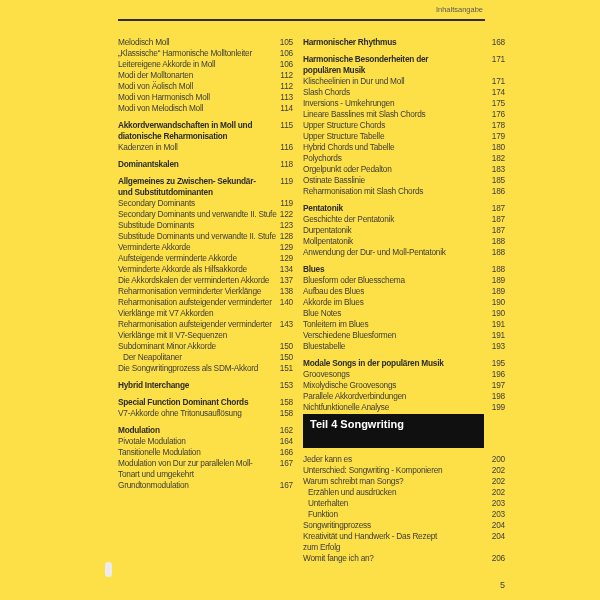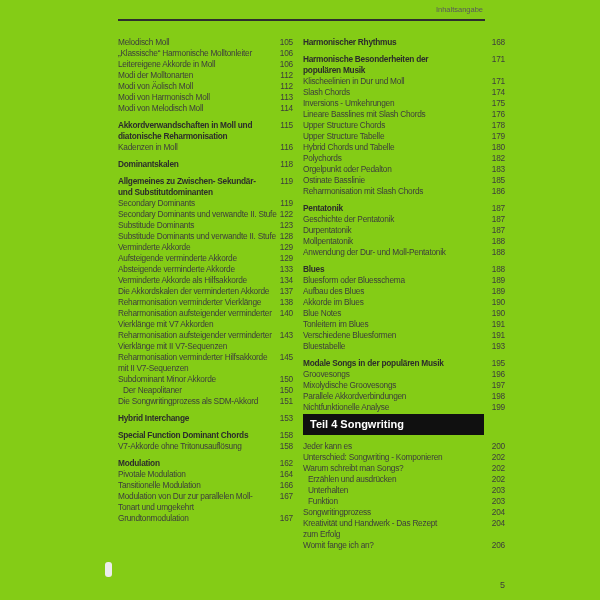--- a/index.html
+++ b/index.html
@@ -1,17 +1,17 @@
 <!DOCTYPE html>
 <html><head>
 <meta charset="utf-8">
 <style>
   html,body{margin:0;padding:0;background:#ffffff;}
   .page{
-    position:relative;width:600px;height:600px;background:#84cc16;overflow:hidden;
+    position:relative;width:600px;height:600px;background:#fde047;overflow:hidden;
     font-family:"Liberation Sans", sans-serif;color:#3d3d3d;
   }
   .header-label{
     position:absolute;top:5px;right:117px;font-size:7.5px;color:#5a5a5a;
   }
   .header-rule{
     position:absolute;left:118px;top:19px;width:367px;height:2px;background:#2e2e2e;
   }
   .content{position:absolute;left:118px;top:37px;width:388px;height:545px;}
   .col{position:absolute;top:0;}
@@ -23,21 +23,21 @@
     letter-spacing:-0.25px;color:#3d3d3d;
   }
   .row .pg{
     position:absolute;top:0;right:0;font-size:8.3px;line-height:11px;
     letter-spacing:-0.2px;color:#3d3d3d;
   }
   .row.bold .lbl{font-weight:bold;color:#2c2c2c;}
   .row.gap{margin-top:6px;}
   .row.indent .lbl{padding-left:5px;}
   .part-bar{
-    position:relative;margin-top:1px;margin-bottom:6px;height:21px;width:181px;
+    position:relative;margin-top:1px;margin-bottom:6px;height:34px;width:181px;
     background:#101010;color:#ffffff;
   }
   .part-bar .bar-lbl{
     display:block;font-size:11px;font-weight:bold;line-height:21px;padding-left:7px;color:#ffffff;
   }
   .page-number{
     position:absolute;right:95px;bottom:10px;font-size:9px;color:#3d3d3d;
   }
   .scan-artifact{
     position:absolute;left:105px;top:562px;width:7px;height:15px;
@@ -117,49 +117,40 @@
         </div>
         <div class="row">
           <span class="lbl">Verminderte Akkorde</span>
           <span class="pg">129</span>
         </div>
         <div class="row">
           <span class="lbl">Aufsteigende verminderte Akkorde</span>
           <span class="pg">129</span>
         </div>
         <div class="row">
-          <span class="lbl">Absteigende verminderte Akkorde</span>
-          <span class="pg">133</span>
-        </div>
-        <div class="row">
           <span class="lbl">Verminderte Akkorde als Hilfsakkorde</span>
           <span class="pg">134</span>
         </div>
         <div class="row">
           <span class="lbl">Die Akkordskalen der verminderten Akkorde</span>
           <span class="pg">137</span>
         </div>
         <div class="row">
           <span class="lbl">Reharmonisation verminderter Vierklänge</span>
           <span class="pg">138</span>
         </div>
         <div class="row">
           <span class="lbl">Reharmonisation aufsteigender verminderter
 Vierklänge mit V7 Akkorden</span>
           <span class="pg">140</span>
         </div>
         <div class="row">
           <span class="lbl">Reharmonisation aufsteigender verminderter
 Vierklänge mit II V7-Sequenzen</span>
           <span class="pg">143</span>
-        </div>
-        <div class="row">
-          <span class="lbl">Reharmonisation verminderter Hilfsakkorde
-mit II V7-Sequenzen</span>
-          <span class="pg">145</span>
         </div>
         <div class="row">
           <span class="lbl">Subdominant Minor Akkorde</span>
           <span class="pg">150</span>
         </div>
         <div class="row indent">
           <span class="lbl">Der Neapolitaner</span>
           <span class="pg">150</span>
         </div>
         <div class="row">

